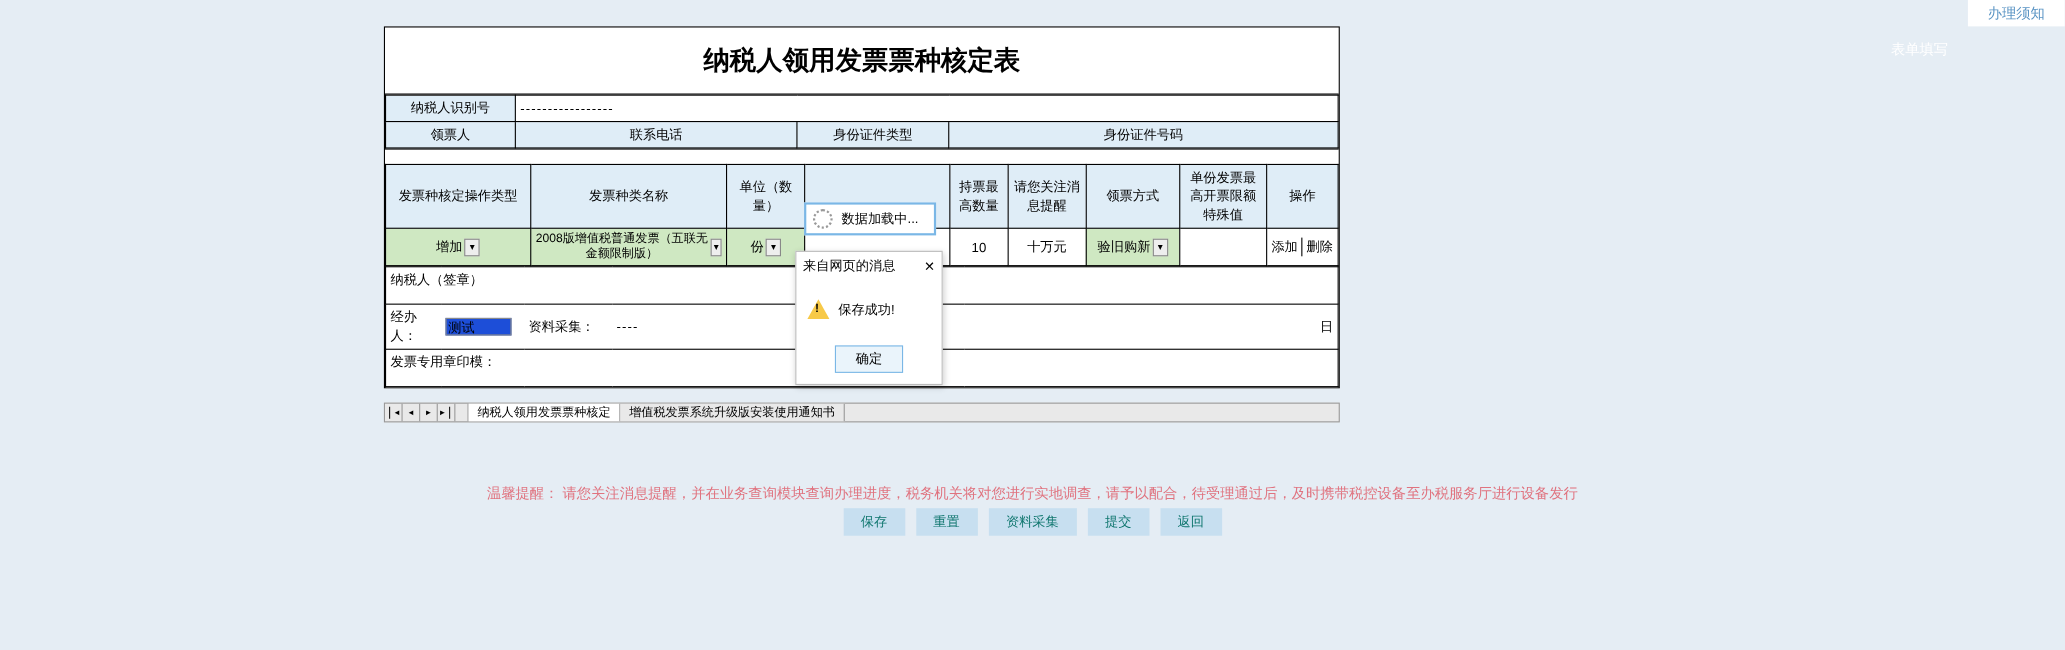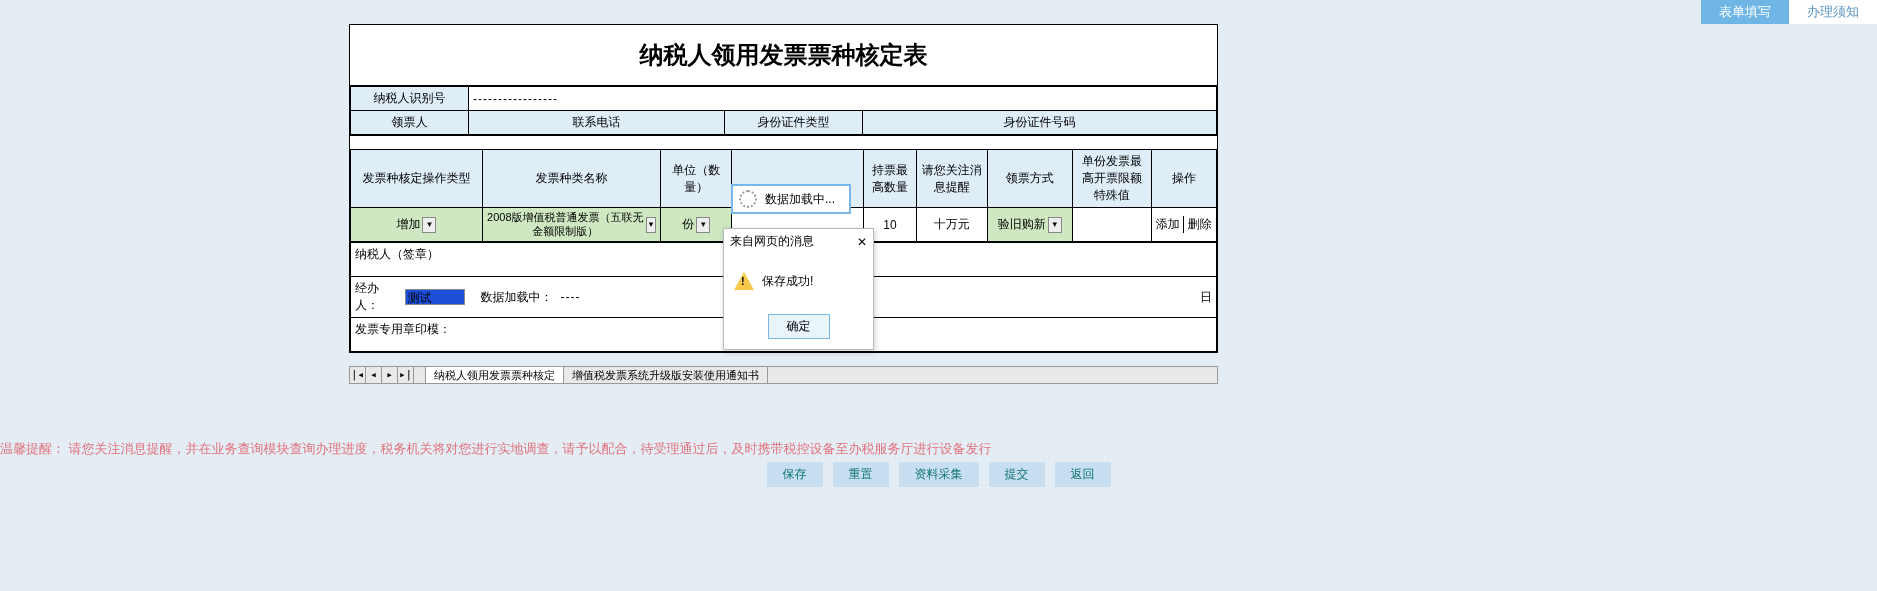--- a/index.html
+++ b/index.html
@@ -23,21 +23,21 @@
     display: flex;
     height: 24px;
   }
   .top-tab {
     padding: 0 18px;
     line-height: 24px;
     font-size: 13px;
     cursor: pointer;
     color: #fff;
   }
-  .tab-fill { background: #6fb6e7; }
+  .tab-fill { background: #6fb6e7; margin-top: 33px; }
   .tab-notice { background: #ffffff; color: #5a94c4; }
 
   
   .form-wrap {
     position: absolute;
     left: 349px;
     top: 24px;
     width: 869px;
     border: 1px solid #000;
     background: #fff;
@@ -106,21 +106,21 @@
   }
   .spinner {
     width: 18px; height: 18px;
     border: 2px dotted #999; border-radius: 50%;
   }
 
   
   .dialog {
     position: absolute;
     left: 723px; top: 228px;
-    width: 151px;
+    width: 134px;
     background: #fff;
     border: 1px solid #bbb;
     box-shadow: 1px 2px 6px rgba(0,0,0,.2);
     font-size: 12px;
   }
   .dialog-title {
     display: flex; justify-content: space-between; align-items: center;
     padding: 4px 6px;
   }
   .dialog-close { cursor: pointer; font-family: sans-serif; }
@@ -139,20 +139,21 @@
   .dialog-footer { text-align: center; padding: 6px 0 10px; }
   .dialog-btn {
     border: 1px solid #7ab7e6; background: #eaf4fb;
     padding: 3px 18px; cursor: pointer; font-size: 12px;
   }
 
   
   .reminder {
     position: absolute;
     left: 0; right: 0; top: 440px;
+    text-align: center;
     color: #e0737f;
     font-size: 13px;
   }
 
   
   .actions {
     position: absolute;
     left: 0; right: 0; top: 462px;
     display: flex; justify-content: center; gap: 10px;
   }
@@ -246,21 +247,21 @@
   <table>
     <tbody>
         <tr class="sig-row">
       <td class="cell-l" colspan="6">纳税人（签章）</td>
     </tr>
     <tr class="sig-row2">
       <td class="cell-l" style="width:50px;border-right:none">经办人：</td>
       <td class="cell-l" style="width:76px;border-left:none;border-right:none">
         <span class="input-box">测试</span>
       </td>
-      <td class="cell-l" style="width:80px;border-left:none;border-right:none">数据加载中：</td>
+      <td class="cell-l" style="width:80px;border-left:none;border-right:none">资料采集：</td>
       <td class="cell-l masked" style="width:320px;border-left:none;border-right:none">----</td>
       <td class="cell-l" style="border-left:none;text-align:right">日</td>
     </tr>
     <tr class="sig-row">
       <td class="cell-l" colspan="6">发票专用章印模：</td>
     </tr>
   </tbody>
     </table>
 </div>
 

